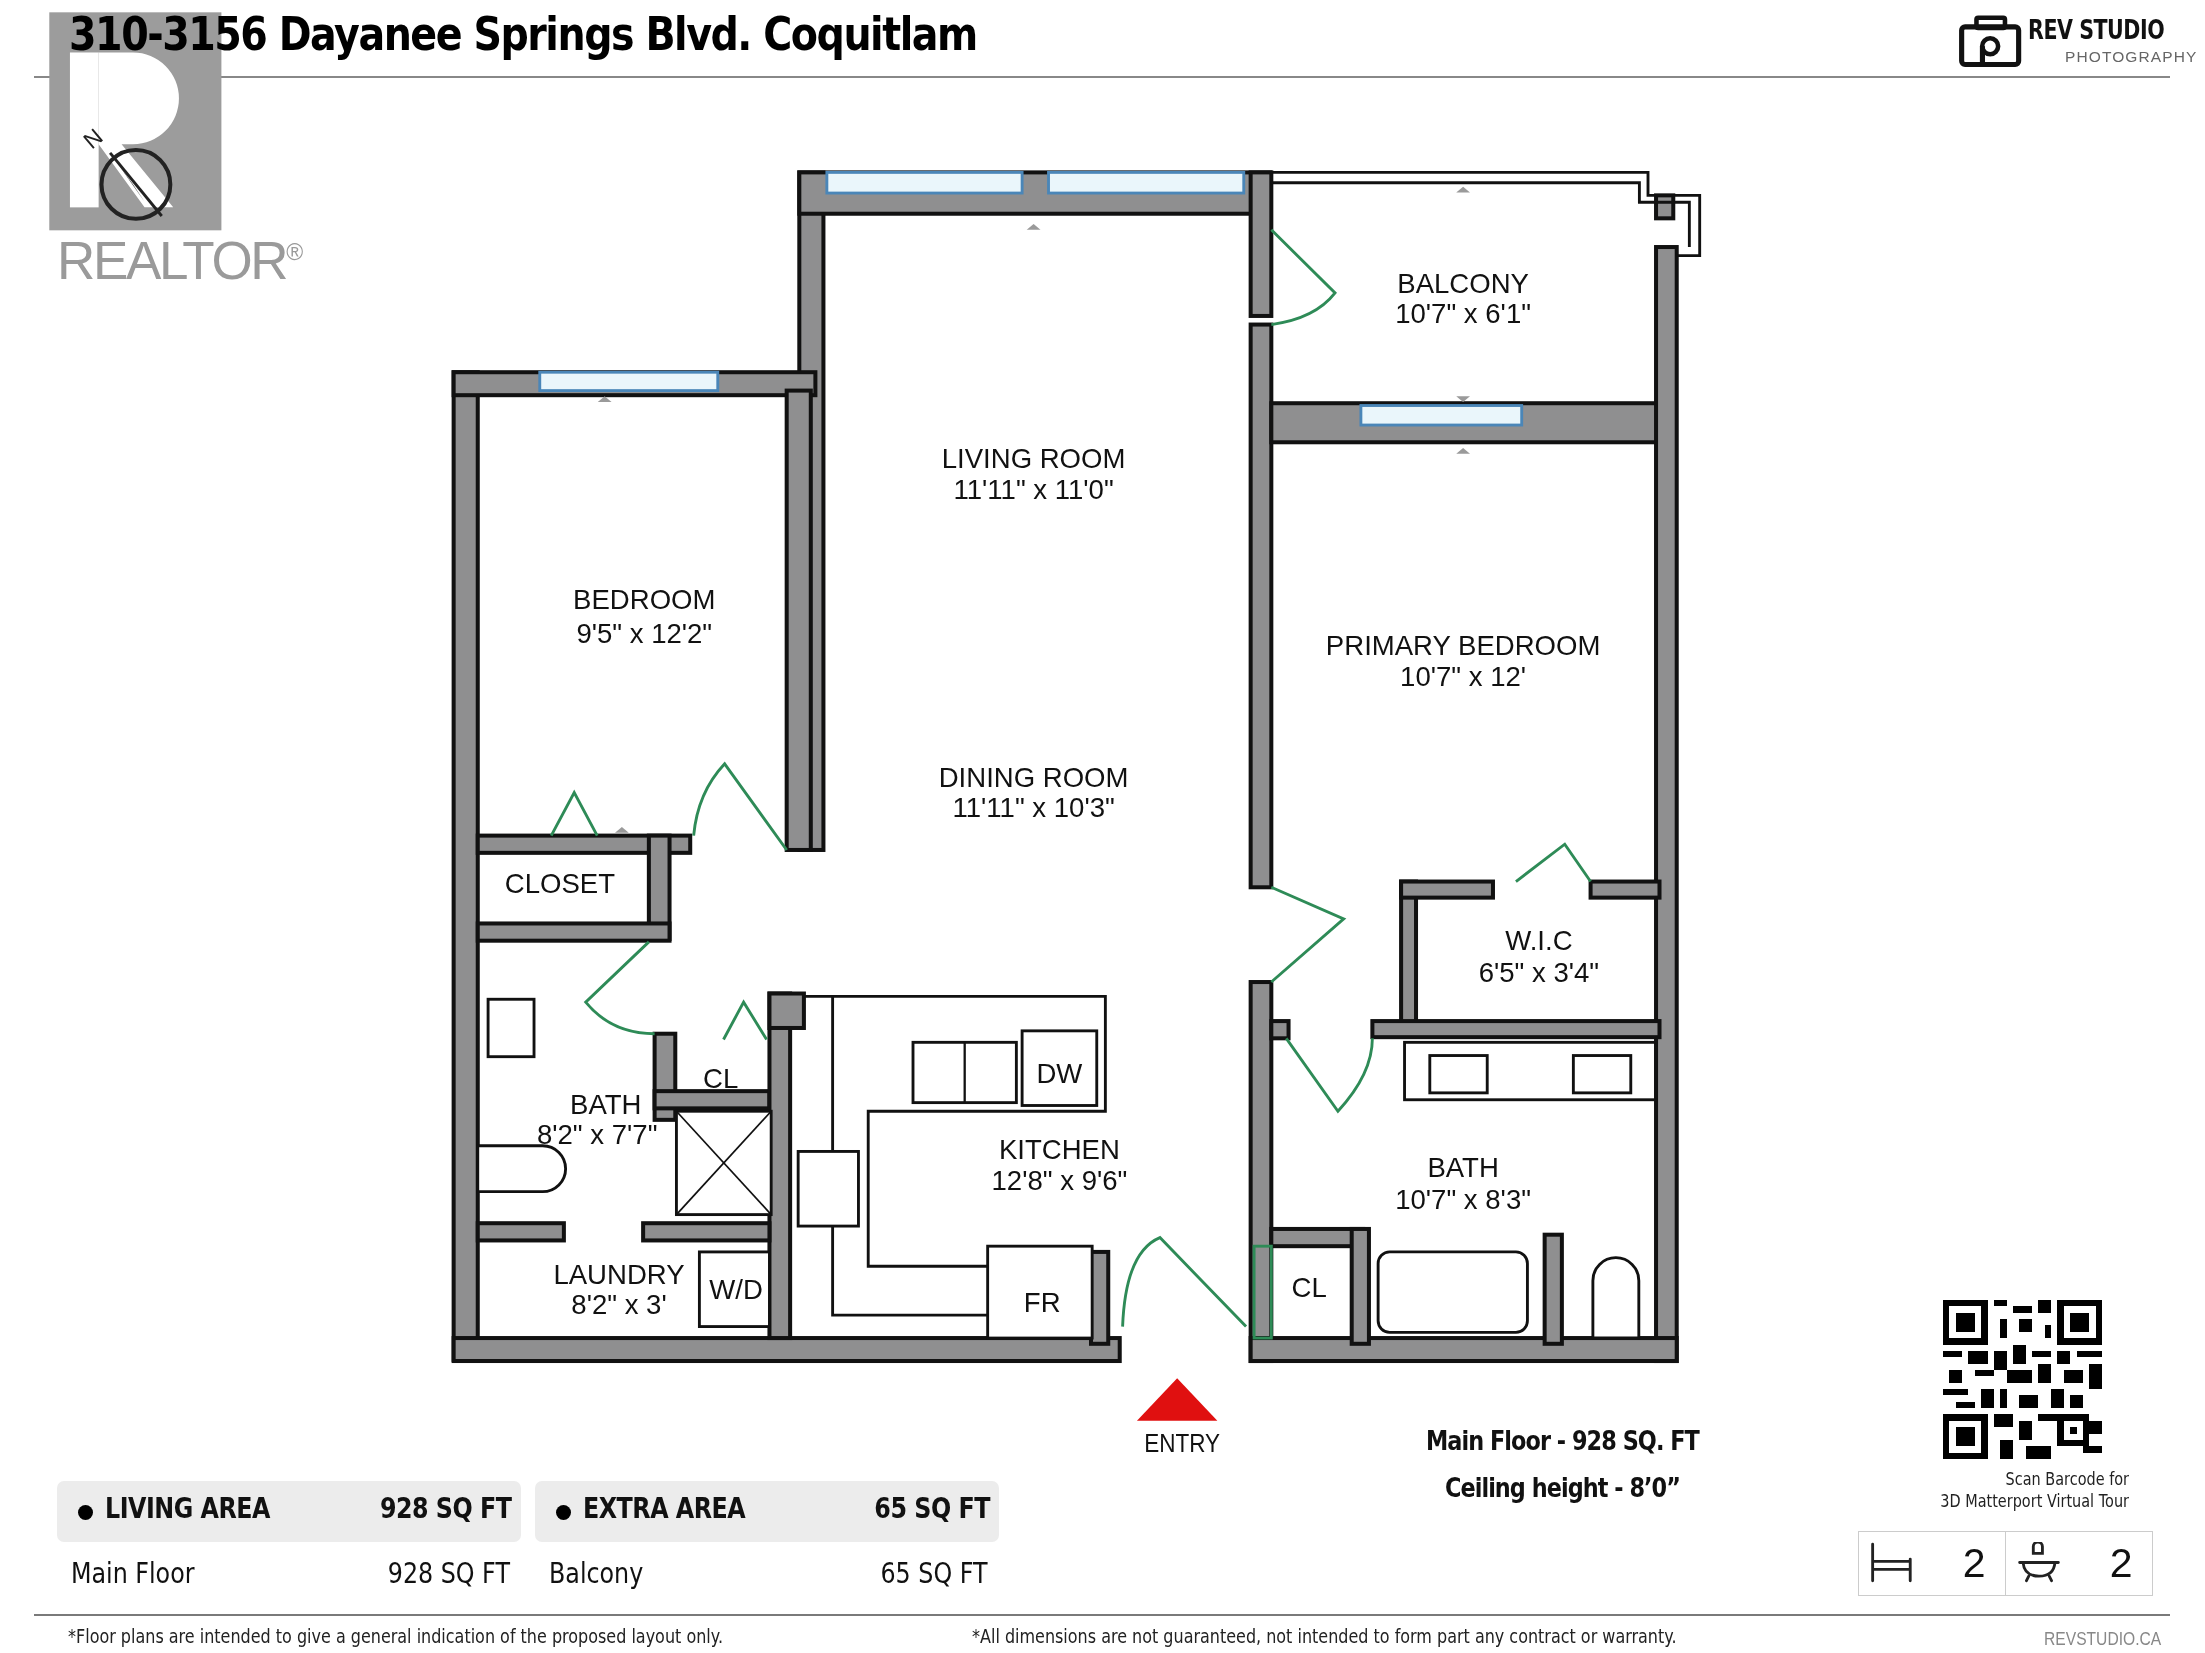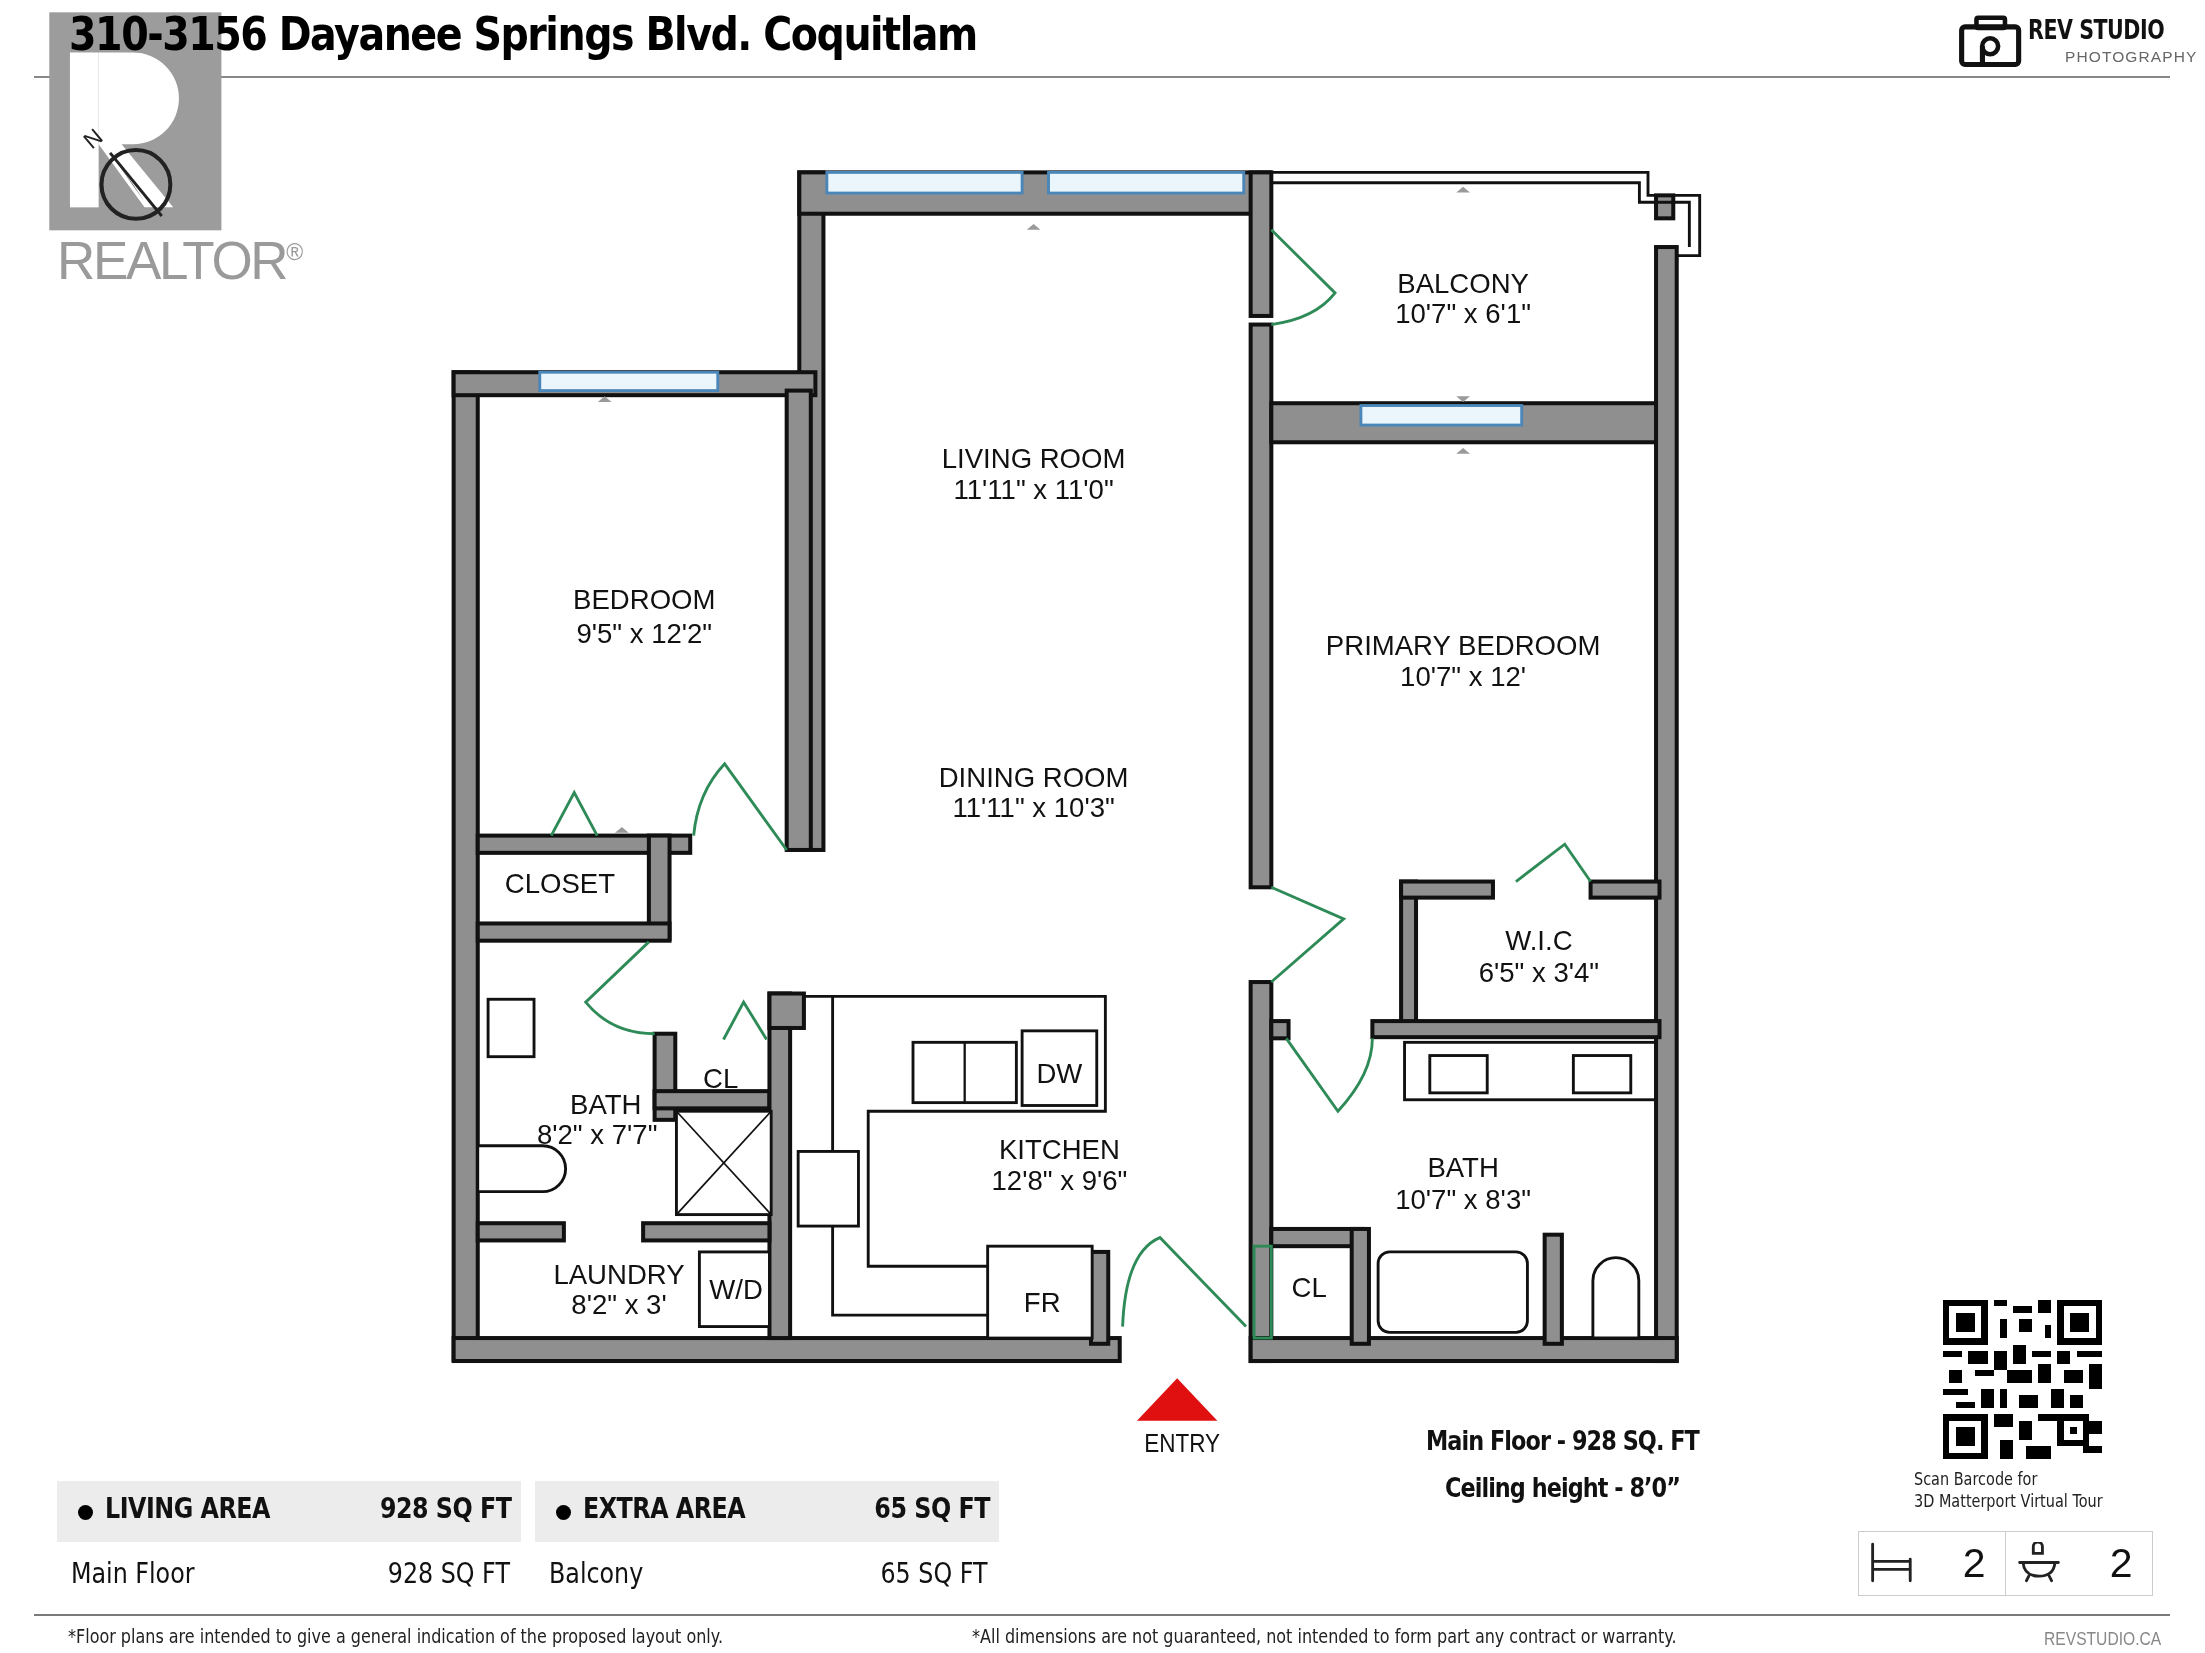--- a/index.html
+++ b/index.html
@@ -17,36 +17,36 @@
                  font-weight:bold; font-size:26.4px; letter-spacing:-0.6px; transform:scaleX(0.78);
                  transform-origin:left top; white-space:nowrap; }
   #brand .sub { position:absolute; left:71px; top:36px; font-size:15.5px; color:#666; letter-spacing:1.1px; white-space:nowrap;margin-left:36px; }
   #plan { left:0; top:0; width:2205px; height:1654px; z-index:2; }
   .room-label { font-family:"Liberation Sans", sans-serif; fill:#111; text-anchor:middle; }
   #entry-label { left:1140px; top:1429px; font-size:25px; transform:scaleX(0.9); }
   #floor-summary { left:1304px; top:1418px; width:517px; text-align:center; font-family:"DejaVu Sans", sans-serif;
                    font-weight:bold; font-size:26px; line-height:47px; letter-spacing:-1.1px; }
   #floor-summary div { transform:scaleX(0.86); }
   .area-table { top:1481px; height:109px; }
-  .area-head { position:absolute; left:0; top:0; height:61px; width:100%; background:#ececec; }
+  .area-head { position:absolute; left:0; top:0; height:61px; width:100%; background:#ececec;border-radius:7px; }
   .area-head .dot { position:absolute; left:20.7px; top:24px; width:15px; height:15px; border-radius:50%; background:#000; }
   .area-head .lbl, .area-head .val { position:absolute; top:10.3px; font-family:"DejaVu Sans", sans-serif;
                    font-weight:bold; font-size:29px; letter-spacing:-0.6px; transform:scaleX(0.82); }
   .area-head .lbl { left:48px; transform-origin:left top; }
   .area-head .val { right:9.2px; transform-origin:right top; }
   .area-row .lbl, .area-row .val { position:absolute; top:75px; font-family:"DejaVu Sans", sans-serif;
                    font-size:29px; transform:scaleX(0.82); }
   .area-row .lbl { left:13.8px; transform-origin:left top; }
   .area-row .val { right:11.5px; transform-origin:right top; }
   #bottom-rule { left:34px; top:1614px; width:2136px; height:2.3px; background:#7a7a7a; }
   .foot { top:1625px; font-family:"DejaVu Sans", sans-serif; font-size:19.5px; color:#222;
           transform:scaleX(0.82); transform-origin:left top; white-space:nowrap; }
   #foot-site { left:2044px; top:1628px; font-size:18.4px; color:#888; transform:scaleX(0.85); transform-origin:left top; }
   #qr { left:1943px; top:1300px; width:159px; height:159px; }
-  #qr-caption { left:1895px; top:1468px; width:253px; text-align:left; font-family:"DejaVu Sans", sans-serif;
+  #qr-caption { left:1895px; top:1468px; width:253px; text-align:right; font-family:"DejaVu Sans", sans-serif;
                 font-size:17px; line-height:22px; color:#222; }
   #qr-caption div { transform:scaleX(0.85); }
   #counts { left:1858px; top:1531px; width:293px; height:63px; border:1.7px solid #ccc; display:flex; }
   #counts .cell { flex:1; position:relative; }
   #counts .cell + .cell { border-left:1.7px solid #ccc; }
   #counts .num { position:absolute; right:19.5px; top:8px; font-size:41px; }
   #counts svg { position:absolute; left:10.3px; top:10.3px; }
 </style>
 </head>
 <body>

